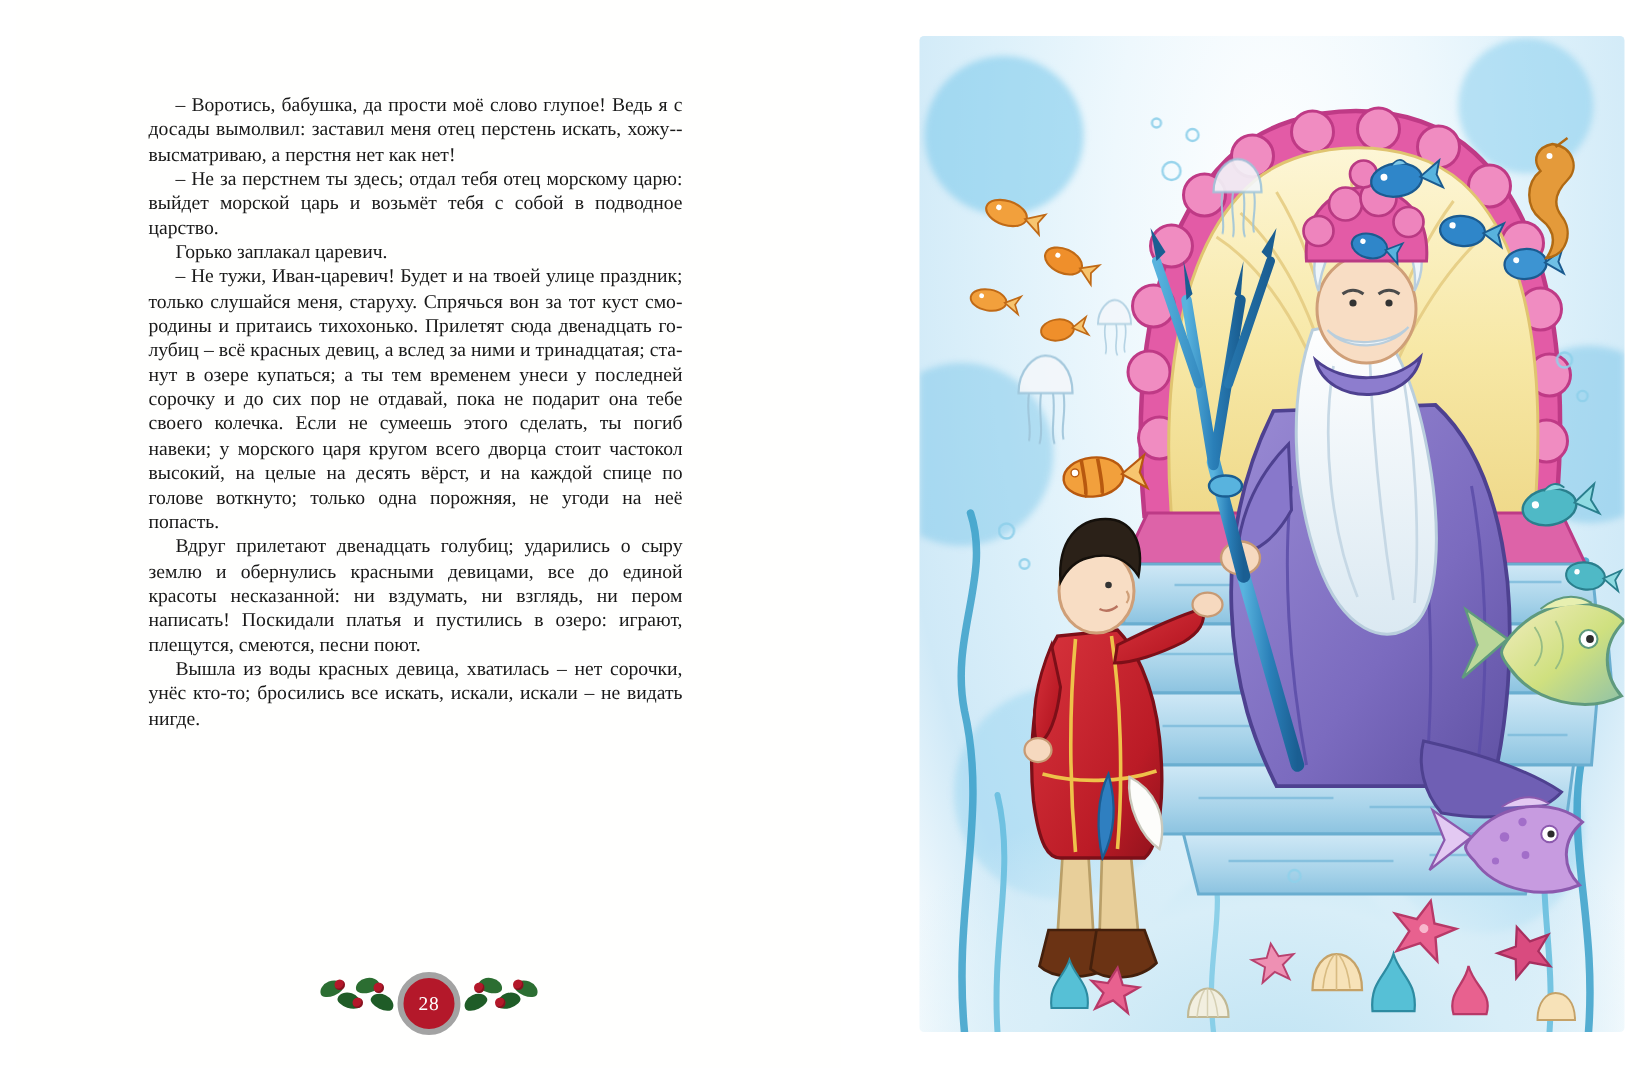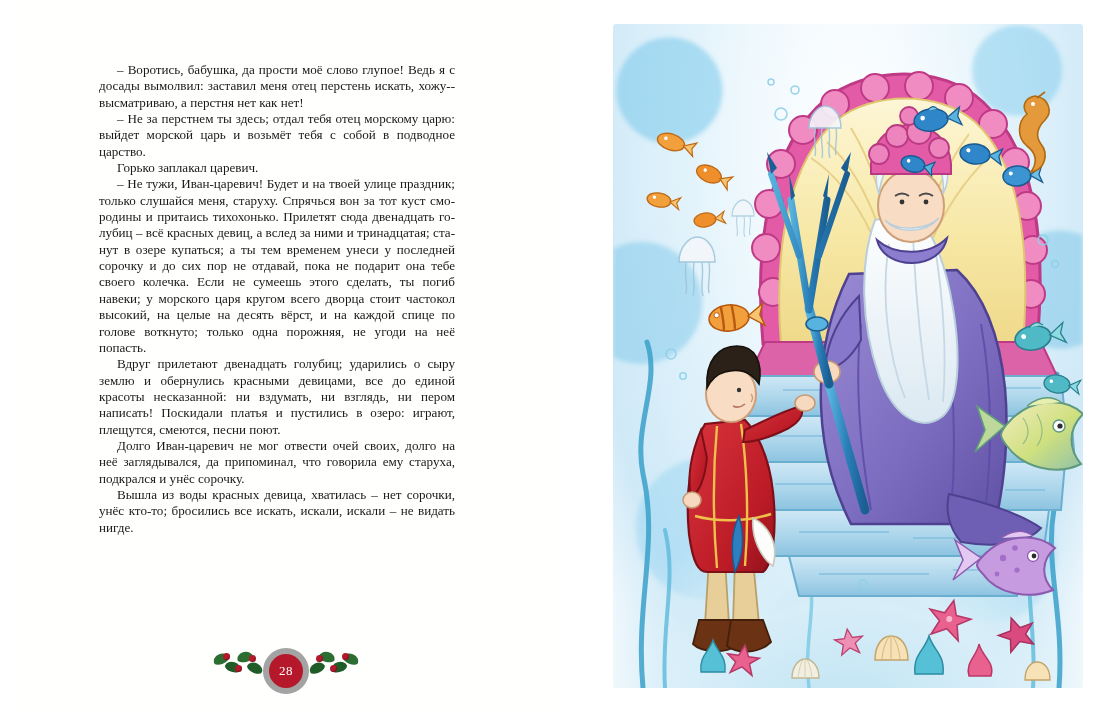--- a/index.html
+++ b/index.html
@@ -82,21 +82,21 @@
   }
   .folio .numwrap {
     position: absolute;
     left: 50%;
     top: 0;
     transform: translateX(-50%);
     width: 34px;
     height: 34px;
     border-radius: 50%;
     background: #b4182a;
-    border: 6px solid #a3a3a3;
+    border: 4px solid #a3a3a3;
     display: flex;
     align-items: center;
     justify-content: center;
   }
   .folio .numwrap span {
     color: #ffffff;
     font-size: 13px;
     font-family: "Liberation Serif", serif;
     letter-spacing: .5px;
   }
@@ -152,21 +152,20 @@
 <div class="spread">
 
   <div class="page-left">
 
     <div class="text-column">
       <p>– Воротись, бабушка, да прости моё слово глупое! Ведь я с до­сады вымолвил: заставил меня отец перстень искать, хожу-­высматриваю, а перстня нет как нет!</p>
       <p>– Не за перстнем ты здесь; отдал тебя отец морскому ца­рю: выйдет морской царь и возьмёт тебя с собой в подводное царство.</p>
       <p>Горько заплакал царевич.</p>
       <p>– Не тужи, Иван-царевич! Будет и на твоей улице праздник; только слушайся меня, старуху. Спрячься вон за тот куст смо­родины и притаись тихохонько. Прилетят сюда двенадцать го­лубиц – всё красных девиц, а вслед за ними и тринадцатая; ста­нут в озере купаться; а ты тем временем унеси у последней сорочку и до сих пор не отдавай, пока не подарит она тебе своего колечка. Если не сумеешь этого сделать, ты погиб навеки; у морского царя кругом всего дворца стоит частокол высокий, на целые на десять вёрст, и на каждой спице по голове воткну­то; только одна порожняя, не угоди на неё попасть.</p>
       <p>Вдруг прилетают двенадцать голубиц; ударились о сыру зем­лю и обернулись красными девицами, все до единой красоты не­сказанной: ни вздумать, ни взглядь, ни пером написать! По­скидали платья и пустились в озеро: играют, плещутся, смеются, песни поют.</p>
-      <p>Долго Иван-царевич не мог отвести очей своих, долго на неё заглядывался, да припоминал, что говорила ему старуха, под­крался и унёс сорочку.</p>
       <p>Вышла из воды красных девица, хватилась – нет сорочки, унёс кто-то; бросились все искать, искали, искали – не видать нигде.</p>
     </div>
 
     <div class="folio">
       <div class="orn left">
         <div class="leaf" style="left:0px;  top:2px;  transform:rotate(-22deg);"></div>
         <div class="leaf b" style="left:12px; top:10px; transform:rotate(18deg);"></div>
         <div class="leaf" style="left:24px; top:0px;  transform:rotate(-12deg);"></div>
         <div class="leaf b" style="left:34px; top:11px; transform:rotate(25deg);"></div>
         <div class="berry" style="left:10px; top:1px;"></div>

